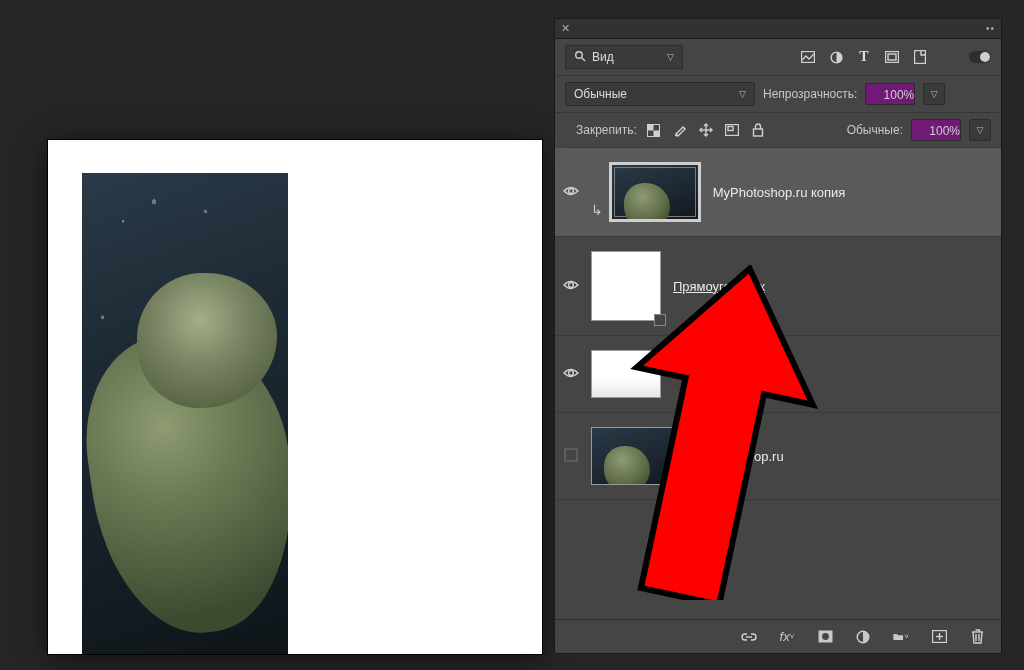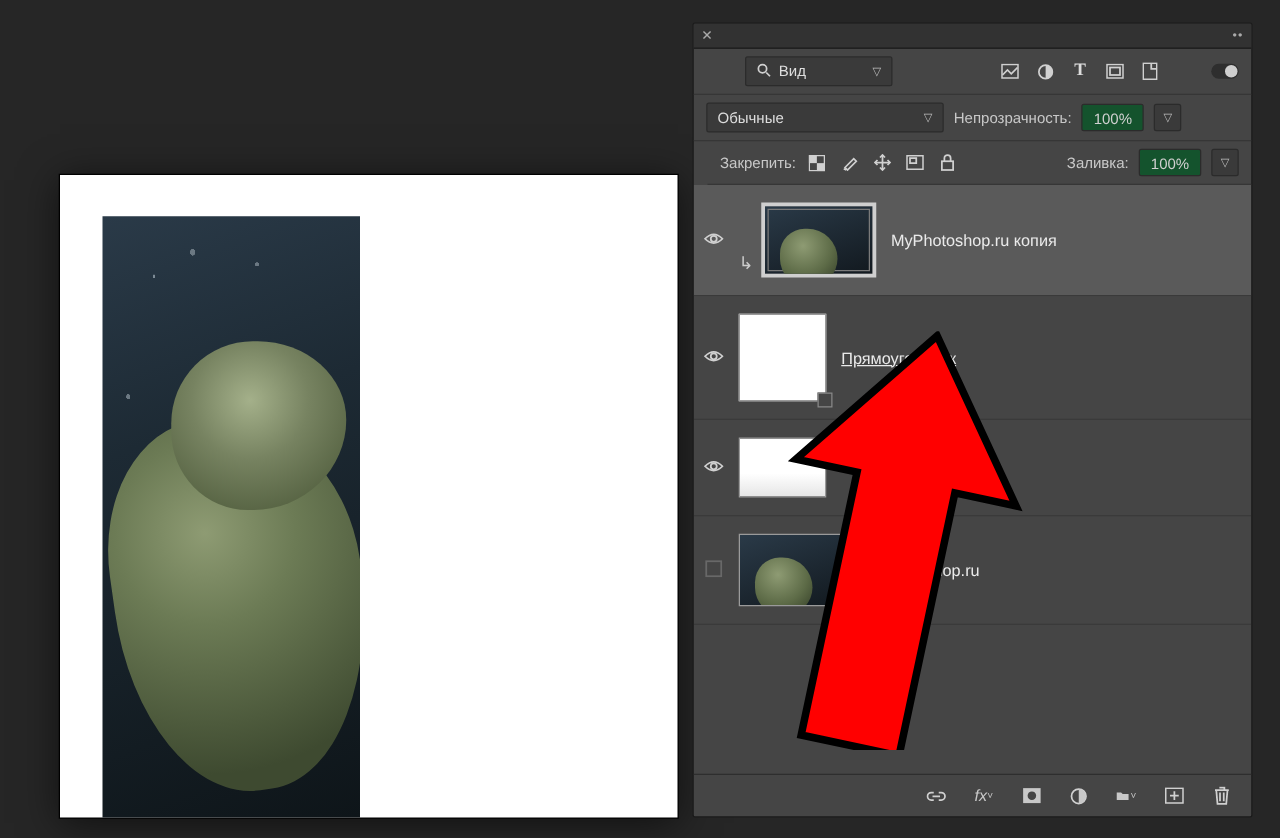--- a/index.html
+++ b/index.html
@@ -88,31 +88,31 @@
     display:flex; align-items:center;
     padding:6px 10px; gap:8px;
     border-bottom:1px solid #363636;
   }
   .dropdown {
     background:#3a3a3a; border:1px solid #2b2b2b;
     height:24px; display:flex; align-items:center;
     padding:0 8px; border-radius:2px;
     font-size:12px; color:#ddd; gap:6px;
   }
-  .dropdown.small { width:118px;margin-left:31px; }
+  .dropdown.small { width:118px; }
   .dropdown.wide  { width:190px; }
   .dropdown .chev { margin-left:auto; font-size:9px; color:#bbb; }
 
   .filter-icons { margin-left:auto; display:flex; gap:14px; align-items:center; }
   .filter-icons .ico, .lock-icons .ico { width:14px; height:14px; display:inline-flex; align-items:center; justify-content:center; color:#ddd; }
 
   .lbl { color:#c8c8c8; font-size:12px; }
   .pct-box {
-    background:#14532d; border:1px solid #2b2b2b;
-    width:50px; height:22px; line-height:22px; text-align:center;
+    background:#701a75; border:1px solid #2b2b2b;
+    width:50px; height:22px; line-height:22px; text-align:right;
     border-radius:2px; font-size:12px;
   }
   .chev-btn {
     width:22px; height:22px; background:#3a3a3a; border:1px solid #2b2b2b;
     display:flex; align-items:center; justify-content:center; border-radius:2px;
   }
 
   .lock-row { gap:10px;margin-left:11px; }
   .lock-icons { display:flex; gap:12px; align-items:center; }
   .lock-row .fill { margin-left:auto; display:flex; align-items:center; gap:8px; }
@@ -277,21 +277,21 @@
           </svg>
         </span>
       <span class="ico">
           <svg width="12" height="14" viewBox="0 0 12 14">
             <rect x="1.5" y="6" width="9" height="7"></rect>
             <path d="M3.5 6 V3.5 a2.5 2.5 0 0 1 5 0 V6"></path>
           </svg>
         </span>
     </div>
     <div class="fill">
-      <span class="lbl">Заливка:</span>
+      <span class="lbl">Обычные:</span>
       <div class="pct-box">100%</div>
       <div class="chev-btn">
           <span style="font-size:9px;color:#bbb">▽</span>
         </div>
     </div>
   </div>
 
   <div class="layers">
 
     <div class="layer selected">

